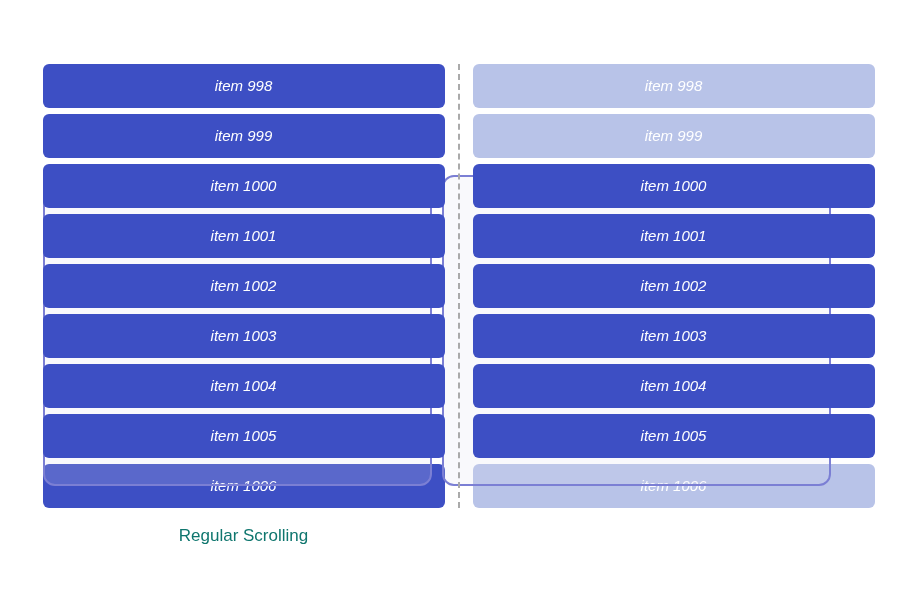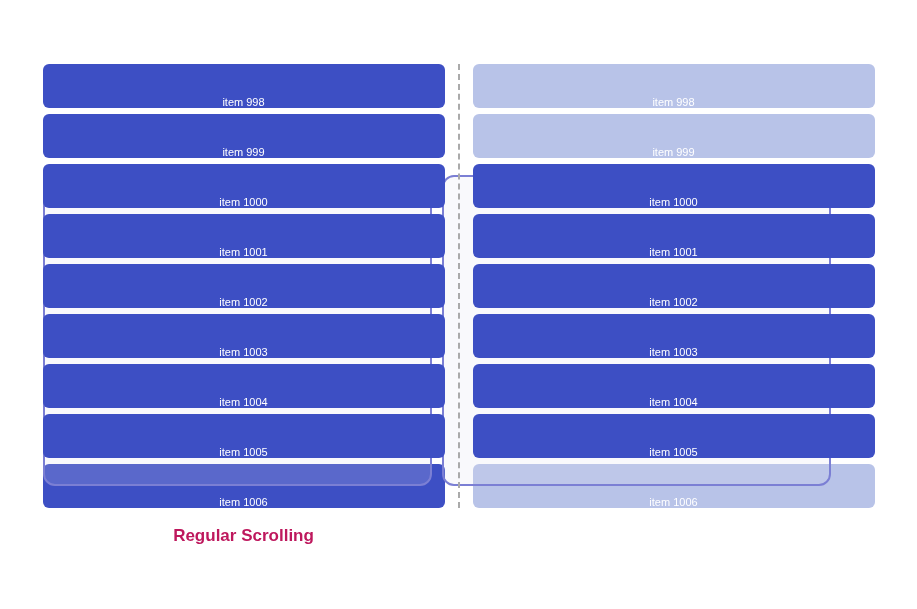--- a/index.html
+++ b/index.html
@@ -65,27 +65,28 @@
       border-radius: 12px;
       background: rgba(220, 220, 240, 0.18);
       z-index: 5;
       pointer-events: none;
     }
 
     .item-bar {
       height: 44px;
       border-radius: 6px;
       display: flex;
-      align-items: flex-end;
+      align-items: center;
       justify-content: center;
-      font-size: 11px;
+      font-size: 15px;
       font-weight: 500;
       color: #ffffff;
       position: relative;
       z-index: 2;
+      font-style: italic;
     }
 
     .item-bar.active {
       background-color: #3d4fc4;
     }
 
     .item-bar.faded {
       background-color: #b8c3e8;
       color: #ffffff;
     }
@@ -93,22 +94,22 @@
     .labels-row {
       display: flex;
       width: 100%;
       margin-top: 18px;
     }
 
     .column-label {
       width: 50%;
       text-align: center;
       font-size: 17px;
-      font-weight: 700;
-      color: #be185d;
+      font-weight: 400;
+      color: #0f766e;
       padding: 0 30px;
     }
   </style>
 </head>
 <body>
 
 <div class="diagram-container">
   <div class="columns-wrapper" style="position:relative;">
 
     <div class="left-viewport-box" style="left: 14px; top: 111px; width: 389px; height: 311px;">

